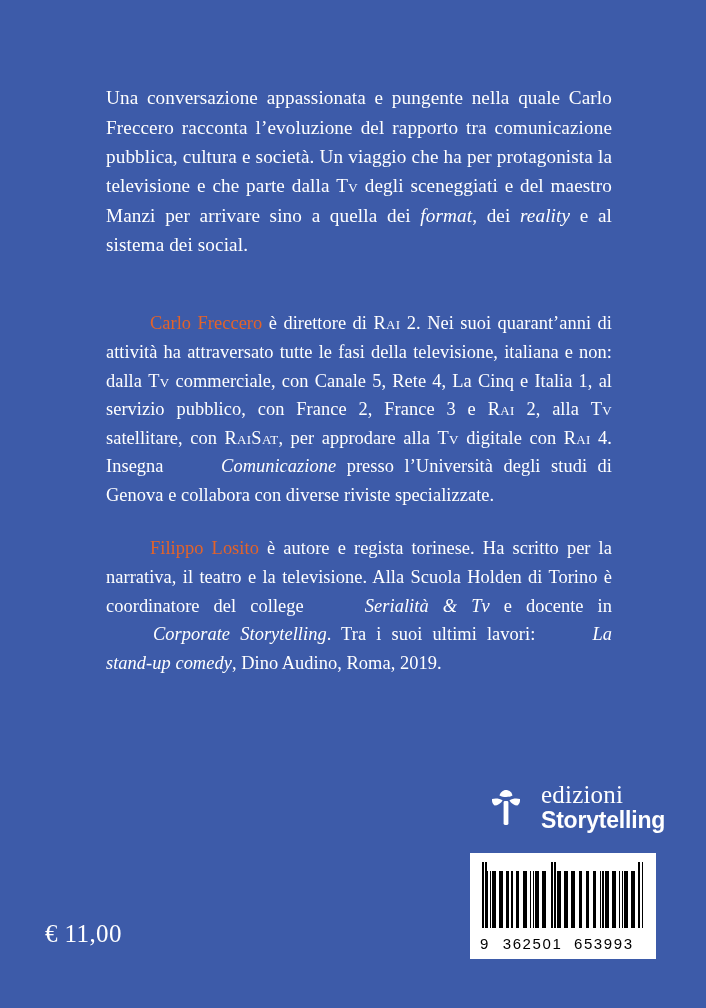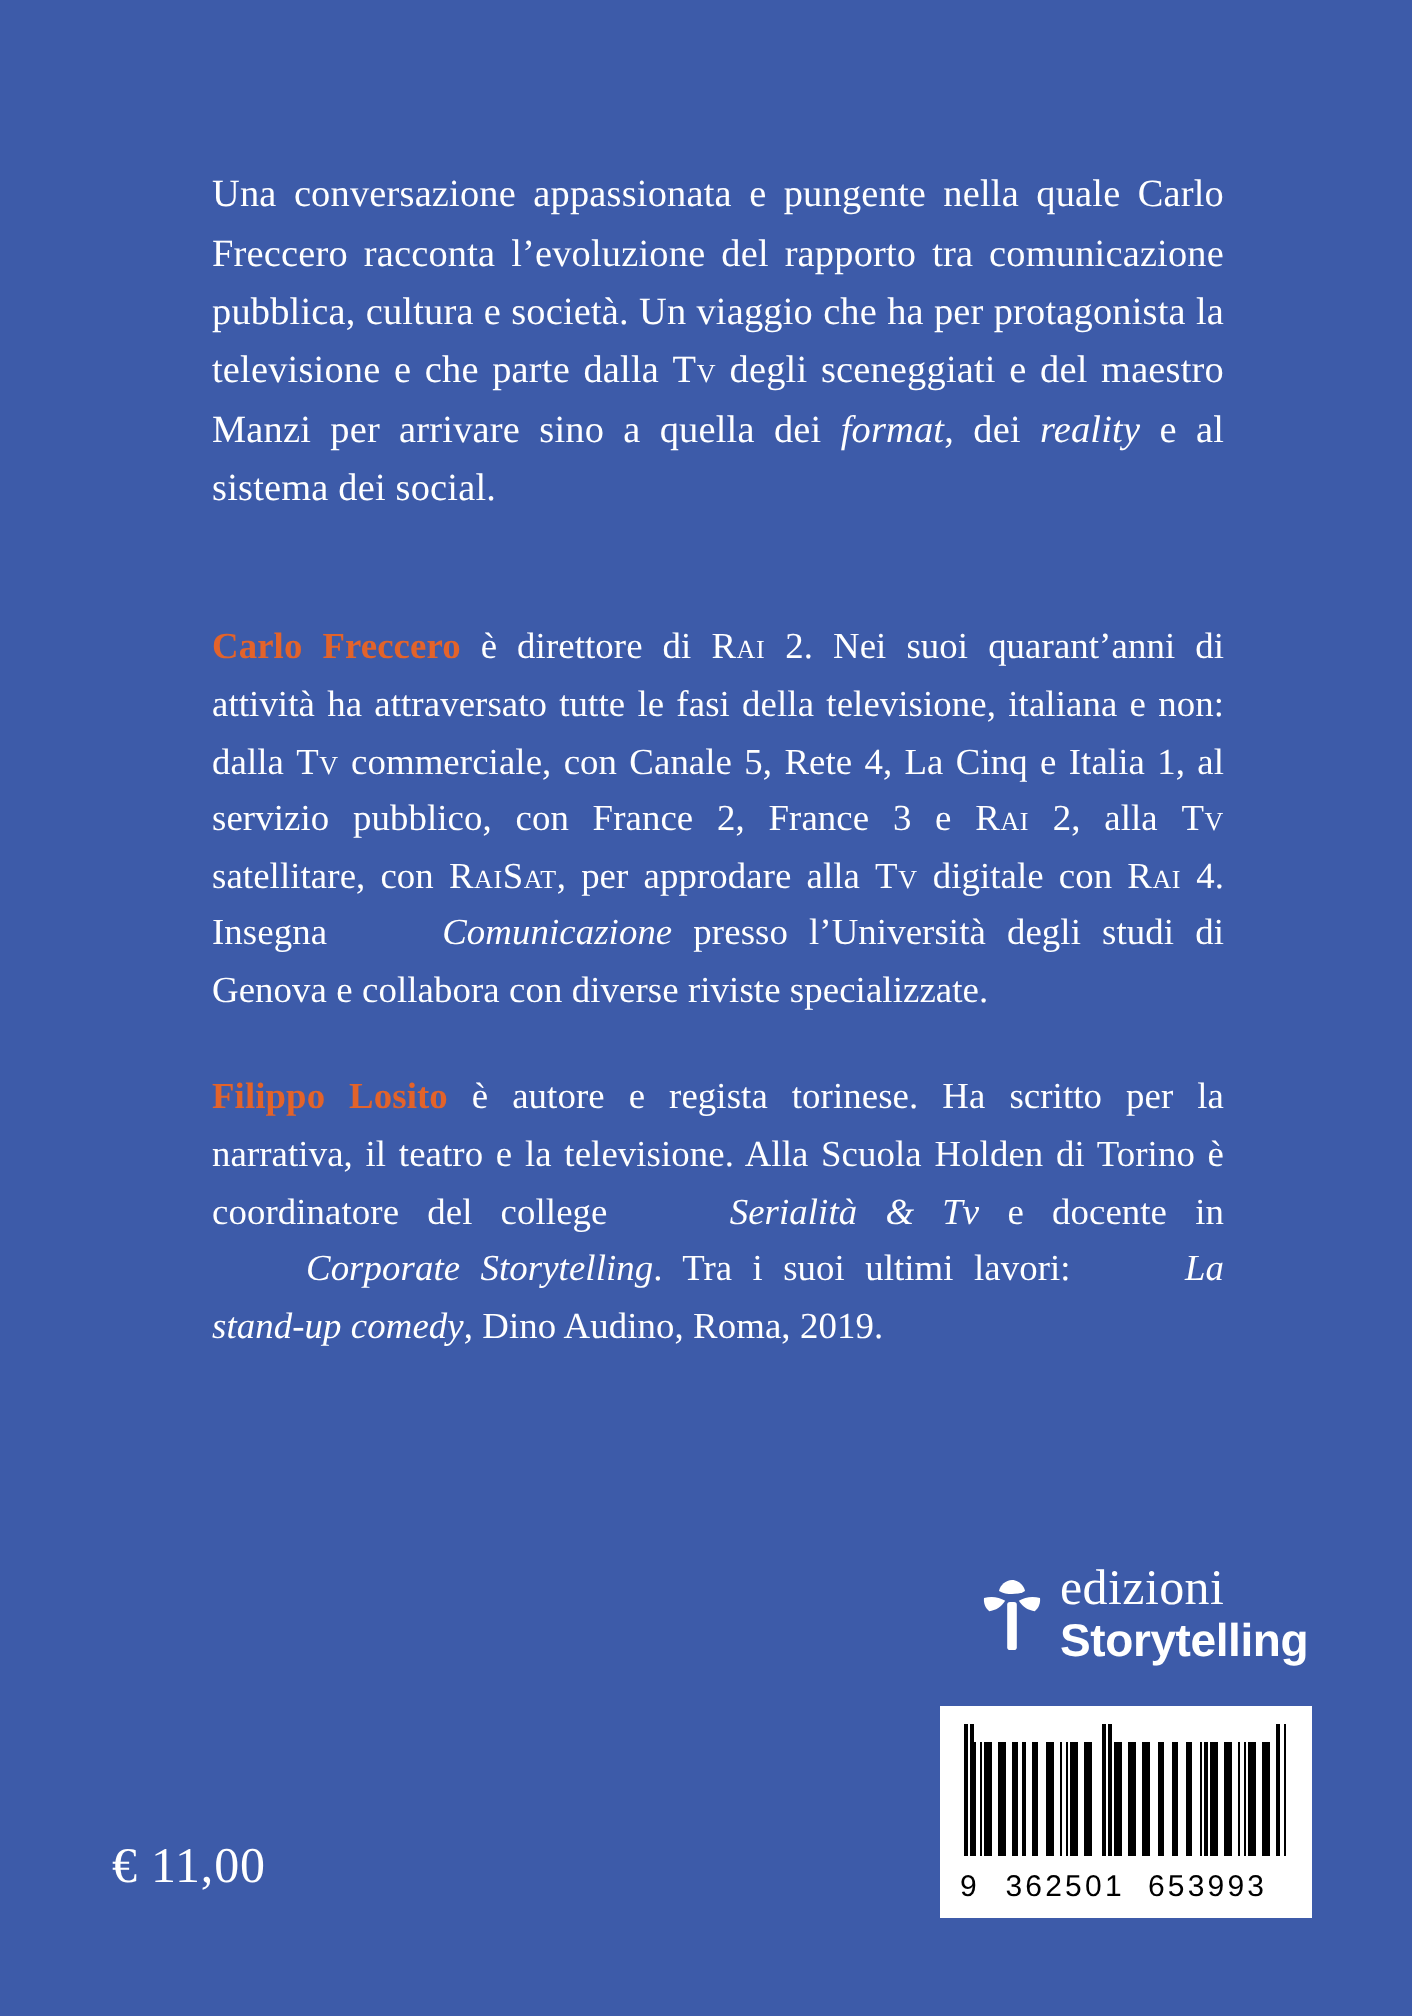--- a/index.html
+++ b/index.html
@@ -48,38 +48,39 @@
     font-size: 18.4px;
     line-height: 28.6px;
     text-align: justify;
     text-justify: inter-word;
     letter-spacing: 0.05px;
   }
   #bio-freccero { top: 291px; }
   #bio-losito  { top: 516px; }
   .bio .name {
     color: #e3632a;
-    font-weight: bold;
+    font-weight: normal;
+    margin-left: 44px;
   }
   .bio em { font-style: italic; margin-left: 47px; }
   .bio .sc {
     font-variant: small-caps;
     letter-spacing: 0.3px;
   }
 
   
   .publisher {
     position: absolute;
     left: 486px;
     top: 772px;
     width: 170px;
     height: 70px;
     display: flex;
     align-items: center;
-    gap: 4px;
+    gap: 15px;
   }
   .pub-mark {
     width: 40px;
     height: 48px;
     position: relative;
     flex: none;
   }
   .pub-mark svg { display: block; }
   .pub-text {
     display: flex;
@@ -138,21 +139,21 @@
   }
   .barcode-digits .lead {
     float: left;
     letter-spacing: 0;
     margin-left: 2px;
   }
 
   
   .price {
     position: absolute;
-    left: 56px;
+    left: 45px;
     top: 920px;
     font-family: "Liberation Serif", serif;
     font-size: 25px;
     letter-spacing: 0.4px;
   }
 </style>
 </head>
 <body>
 
 <div class="page">

